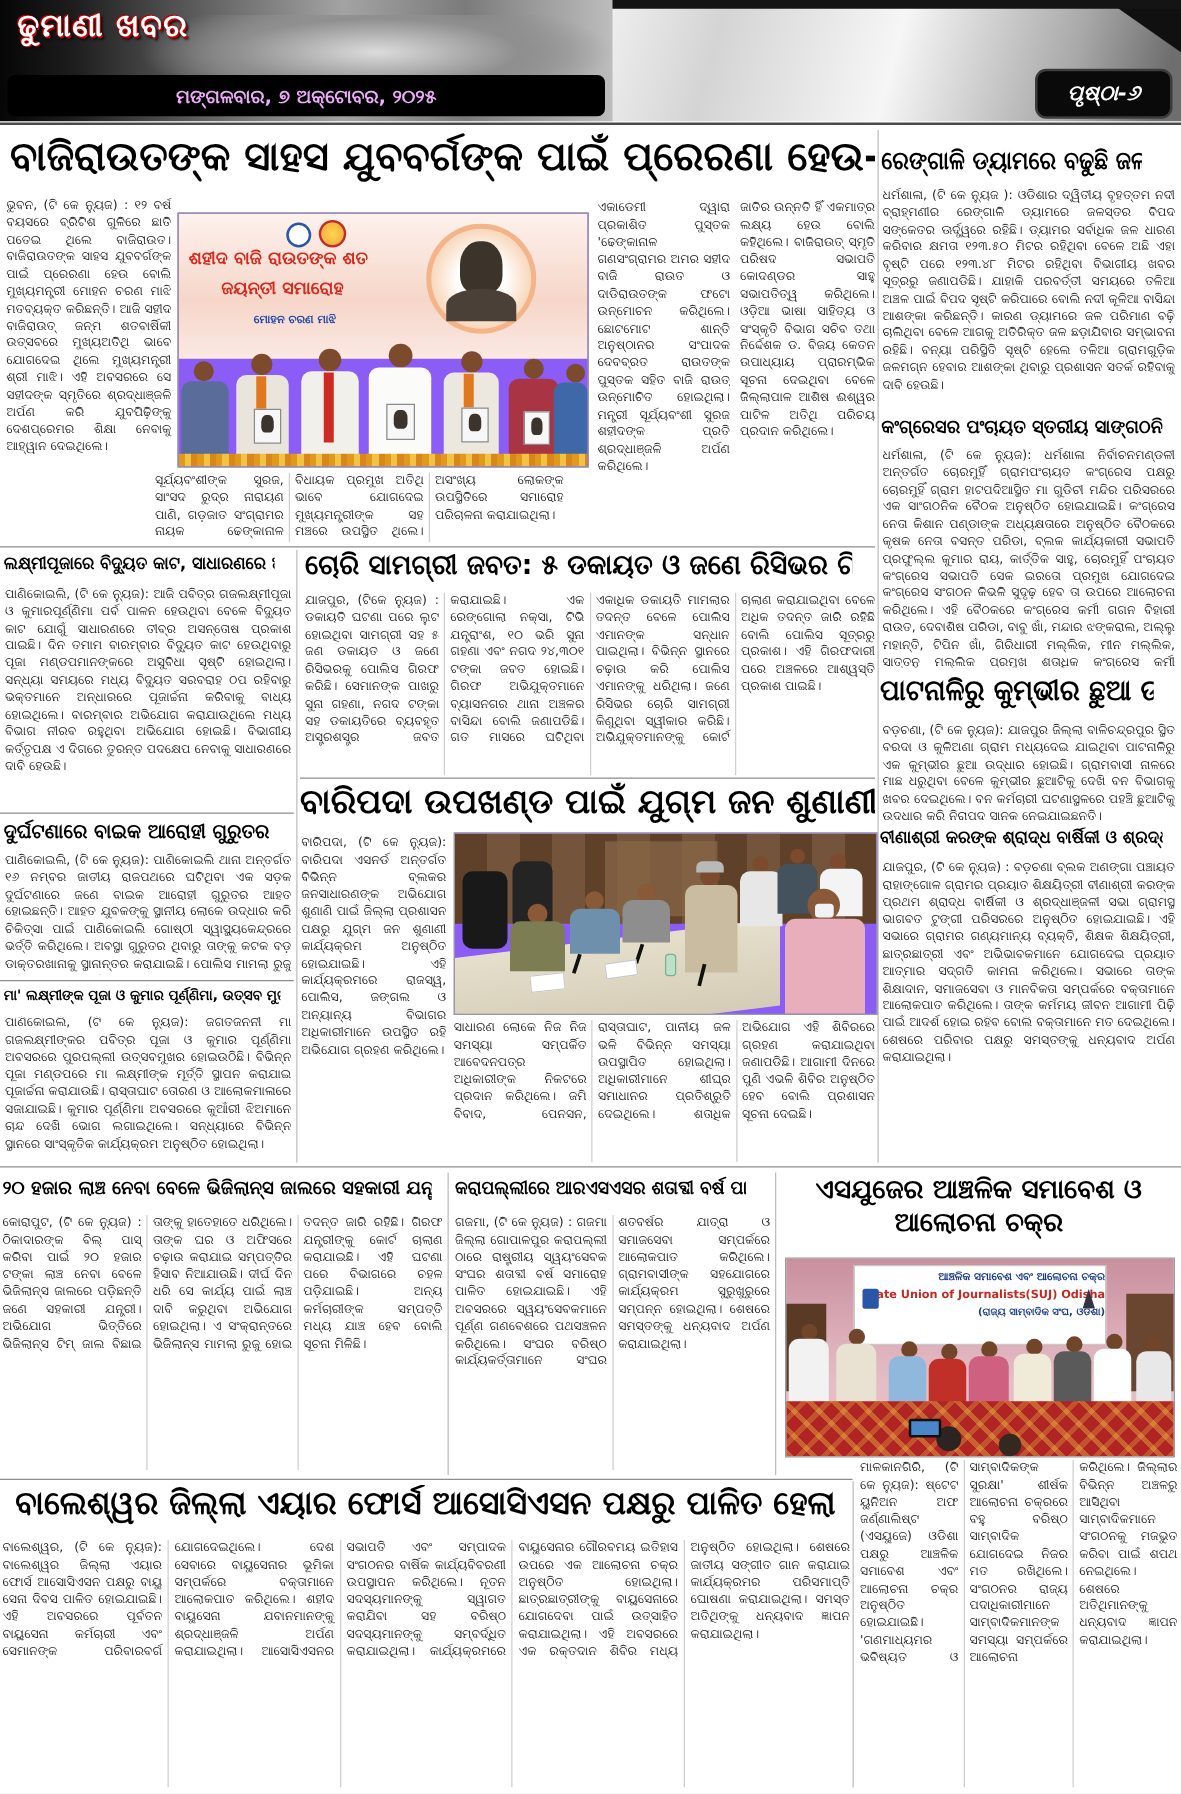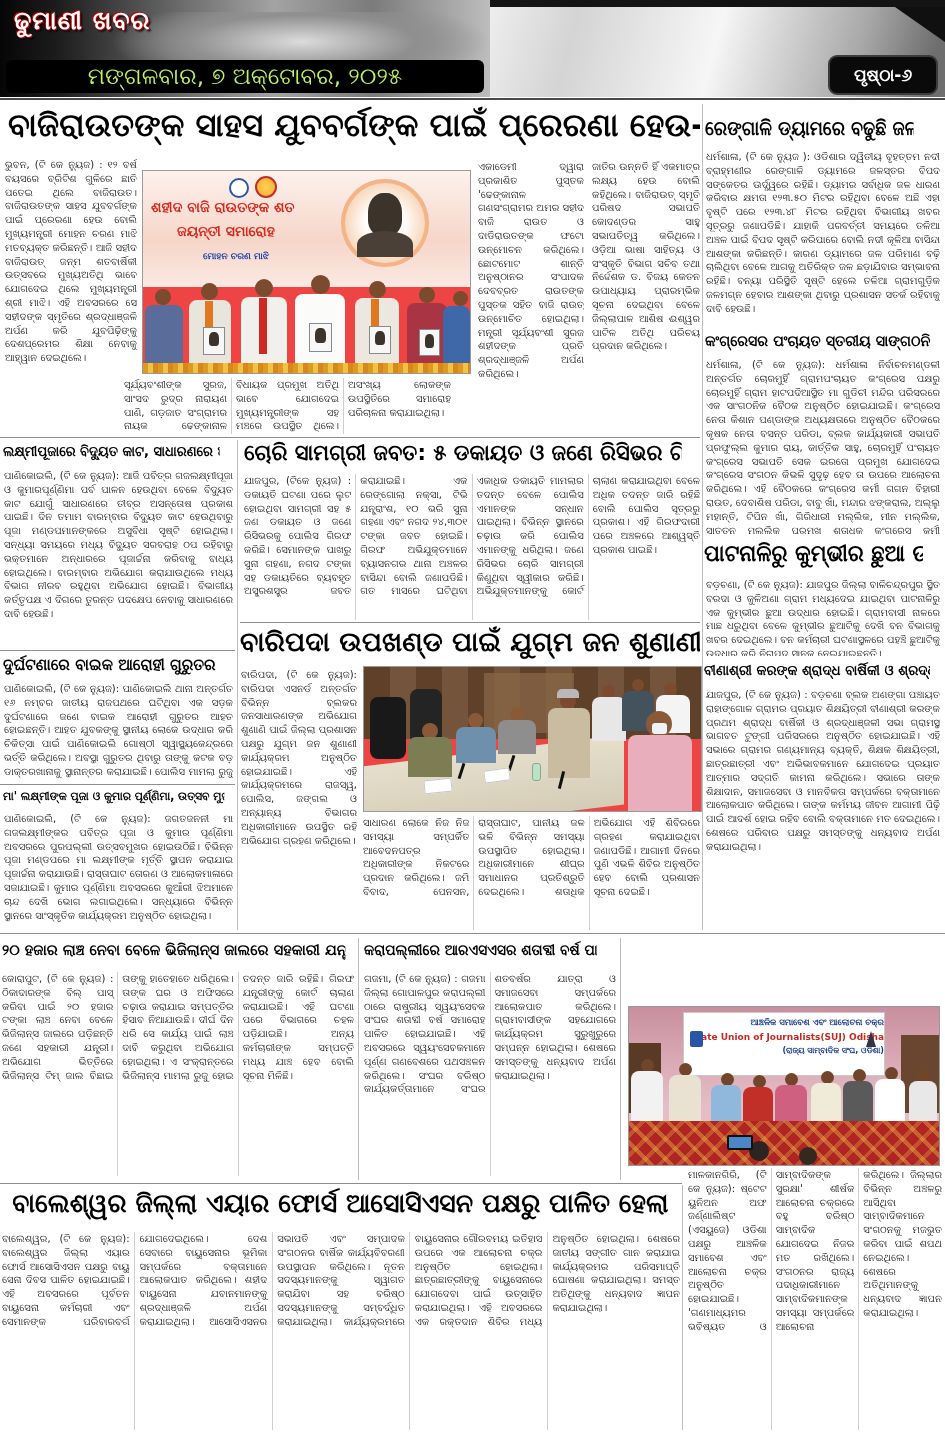--- a/index.html
+++ b/index.html
@@ -9,21 +9,21 @@
   .btxt{font-size:10px;line-height:1.38;text-align:justify;color:#1d1d1d;overflow:hidden;
         word-break:break-word;}
   .hl{font-weight:bold;color:#000;overflow:hidden;white-space:nowrap;}
   .hlwrap{font-weight:bold;color:#000;overflow:hidden;}
   .rule-h{background:#8d8d8d;height:1px;}
   .rule-v{background:#bdbdbd;width:1px;}
   .cols2{column-count:2;column-gap:9px;column-rule:1px solid #cfcfcf;}
   .cols3{column-count:3;column-gap:9px;column-rule:1px solid #cfcfcf;}
   .cols4{column-count:4;column-gap:9px;column-rule:1px solid #cfcfcf;}
   .cols5{column-count:5;column-gap:10px;column-rule:1px solid #cfcfcf;}
-  .photo{border:1px solid #9a9a9a;overflow:hidden;background:#ef4444;}
+  .photo{border:1px solid #9a9a9a;overflow:hidden;background:#8b5cf6;}
   .fig-head{position:absolute;border-radius:50%;background:#7c4a2c;}
   .fig-body{position:absolute;border-radius:8px 8px 0 0;}
   .card{position:absolute;background:#f7f7f7;border:1px solid #8a8a8a;}
   .card::after{content:"";position:absolute;left:25%;top:15%;width:50%;height:55%;
                background:#3c332c;border-radius:40% 40% 30% 30%;}
   .outline-title{color:#fff;font-weight:bold;
      text-shadow:-2px -2px 0 #000,2px -2px 0 #000,-2px 2px 0 #000,2px 2px 0 #000,4px 5px 2px #9a9a9a;}
 </style>
 </head>
 <body>
@@ -31,25 +31,25 @@
 <div class="page">
 
   <div class="abs" style="left:0;top:0;width:945px;height:97px;background:linear-gradient(180deg,#f4f4f4,#ffffff 75%);">
     <div class="abs" style="left:430px;top:0;width:515px;height:97px;background:linear-gradient(105deg,#ffffff 0%,#d4d4d4 28%,#f6f6f6 55%,#a8a8a8 82%,#6e6e6e 96%);"></div>
     <div class="abs" style="left:885px;top:0;width:60px;height:42px;background:#101010;clip-path:polygon(0 0,100% 0,100% 100%);"></div>
     <div class="abs" style="left:430px;top:0;width:515px;height:7px;background:#141414;"></div>
     <div class="abs" style="left:0;top:0;width:490px;height:97px;background:linear-gradient(90deg,#060606 0%,#1d1d1d 12%,#6f6f6f 38%,#a3a3a3 56%,#7b7b7b 76%,#bdbdbd 100%);">
       <div class="abs" style="left:70px;top:12px;width:420px;height:85px;background:radial-gradient(ellipse 60% 70% at 55% 35%,#dcdcdc 0%,#8f8f8f 45%,rgba(60,60,60,0) 75%);"></div>
       <div class="abs" style="left:14px;top:6px;font-size:25px;font-weight:bold;color:#ffffff;text-shadow:1px 1px 0 #c00000,-1px -1px 0 #c00000,2px 2px 2px #000;letter-spacing:1px;">ଢୁମାଣୀ ଖବର</div>
       <div class="abs" style="left:6px;top:60px;width:478px;height:33px;background:#000;border-radius:6px;display:flex;align-items:center;justify-content:center;">
-        <span style="color:#bef264;font-size:23px;font-weight:normal;">ମଙ୍ଗଳବାର, ୭ ଅକ୍ଟୋବର, ୨୦୨୫</span>
+        <span style="color:#f0abfc;font-size:15px;font-weight:bold;">ମଙ୍ଗଳବାର, ୭ ଅକ୍ଟୋବର, ୨୦୨୫</span>
       </div>
     </div>
     <div class="abs" style="left:828px;top:55px;width:106px;height:36px;background:#0a0a0a;border:2px solid #3c3c3c;border-radius:9px;display:flex;align-items:center;justify-content:center;">
-      <span style="color:#fff;font-size:17px;font-weight:bold;">ପୃଷ୍ଠା-୬</span>
+      <span style="color:#fff;font-size:17px;font-weight:bold;font-style:italic;">ପୃଷ୍ଠା-୬</span>
     </div>
   </div>
   <div class="abs rule-h" style="left:0;top:98px;width:945px;height:2px;background:#4a4a4a;"></div>
 
   <div class="abs hl" style="left:8px;top:106px;width:692px;height:46px;font-size:32px;text-align:center;line-height:1.2;">ବାଜିରାଉତଙ୍କ ସାହସ ଯୁବବର୍ଗଙ୍କ ପାଇଁ ପ୍ରେରଣା ହେଉ-ମୋହନ ଚରଣ ମାଝି</div>
   <div class="abs btxt" style="left:5px;top:158px;width:132px;height:277px;">ଭୁବନ, (ଟି କେ ନ୍ୟୁଜ) : ୧୨ ବର୍ଷ ବୟସରେ ବ୍ରିଟିଶ ଗୁଳିରେ ଛାତି ପତେଇ ଥିଲେ ବାଜିରାଉତ। ବାଜିରାଉତଙ୍କ ସାହସ ଯୁବବର୍ଗଙ୍କ ପାଇଁ ପ୍ରେରଣା ହେଉ ବୋଲି ମୁଖ୍ୟମନ୍ତ୍ରୀ ମୋହନ ଚରଣ ମାଝି ମତବ୍ୟକ୍ତ କରିଛନ୍ତି। ଆଜି ସହୀଦ ବାଜିରାଉତ୍ ଜନ୍ମ ଶତବାର୍ଷିକୀ ଉତ୍ସବରେ ମୁଖ୍ୟଅତିଥି ଭାବେ ଯୋଗଦେଇ ଥିଲେ ମୁଖ୍ୟମନ୍ତ୍ରୀ ଶ୍ରୀ ମାଝି। ଏହି ଅବସରରେ ସେ ସହୀଦଙ୍କ ସ୍ମୃତିରେ ଶ୍ରଦ୍ଧାଞ୍ଜଳି ଅର୍ପଣ କରି ଯୁବପିଢ଼ିଙ୍କୁ ଦେଶପ୍ରେମର ଶିକ୍ଷା ନେବାକୁ ଆହ୍ୱାନ ଦେଇଥିଲେ।</div>
 
   <div class="abs photo" style="left:142px;top:170px;width:327px;height:202px;">
     <div class="abs" style="left:0;top:0;width:327px;height:116px;background:linear-gradient(180deg,#fdf1ec,#f6d6c9 60%,#fbe9e2);">
       <div class="abs" style="left:86px;top:7px;width:16px;height:16px;border-radius:50%;border:2px solid #2a56a8;background:#fff;"></div>
@@ -164,20 +164,21 @@
   <div class="abs rule-h" style="left:0;top:933px;width:945px;"></div>
   <div class="abs rule-v" style="left:358px;top:938px;height:242px;"></div>
   <div class="abs rule-v" style="left:620px;top:938px;height:242px;"></div>
 
   <div class="abs hl" style="left:2px;top:941px;width:354px;height:26px;font-size:15px;transform:scaleX(.97);transform-origin:0 50%;">୨୦ ହଜାର ଲାଞ୍ଚ ନେବା ବେଳେ ଭିଜିଲାନ୍ସ ଜାଲରେ ସହକାରୀ ଯନ୍ତ୍ରୀ</div>
   <div class="abs btxt cols3" style="left:2px;top:972px;width:352px;height:204px;">କୋରାପୁଟ, (ଟି କେ ନ୍ୟୁଜ) : ଠିକାଦାରଙ୍କ ବିଲ୍ ପାସ୍ କରିବା ପାଇଁ ୨୦ ହଜାର ଟଙ୍କା ଲାଞ୍ଚ ନେବା ବେଳେ ଭିଜିଲାନ୍ସ ଜାଲରେ ପଡ଼ିଛନ୍ତି ଜଣେ ସହକାରୀ ଯନ୍ତ୍ରୀ। ଅଭିଯୋଗ ଭିତ୍ତିରେ ଭିଜିଲାନ୍ସ ଟିମ୍ ଜାଲ ବିଛାଇ ତାଙ୍କୁ ହାତେହାତେ ଧରିଥିଲେ। ତାଙ୍କ ଘର ଓ ଅଫିସରେ ଚଢ଼ାଉ କରାଯାଇ ସମ୍ପତ୍ତିର ହିସାବ ନିଆଯାଉଛି। ଦୀର୍ଘ ଦିନ ଧରି ସେ କାର୍ଯ୍ୟ ପାଇଁ ଲାଞ୍ଚ ଦାବି କରୁଥିବା ଅଭିଯୋଗ ହୋଇଥିଲା। ଏ ସଂକ୍ରାନ୍ତରେ ଭିଜିଲାନ୍ସ ମାମଲା ରୁଜୁ ହୋଇ ତଦନ୍ତ ଜାରି ରହିଛି। ଗିରଫ ଯନ୍ତ୍ରୀଙ୍କୁ କୋର୍ଟ ଚାଲାଣ କରାଯାଇଛି। ଏହି ଘଟଣା ପରେ ବିଭାଗରେ ଚହଳ ପଡ଼ିଯାଇଛି। ଅନ୍ୟ କର୍ମଚାରୀଙ୍କ ସମ୍ପତ୍ତି ମଧ୍ୟ ଯାଞ୍ଚ ହେବ ବୋଲି ସୂଚନା ମିଳିଛି।</div>
 
   <div class="abs hl" style="left:364px;top:941px;width:253px;height:26px;font-size:15px;transform:scaleX(.92);transform-origin:0 50%;">କରାପଲ୍ଲୀରେ ଆରଏସଏସର ଶତାବ୍ଦୀ ବର୍ଷ ପାଳିତ</div>
   <div class="abs btxt cols2" style="left:364px;top:972px;width:252px;height:204px;">ଗଜମା, (ଟି କେ ନ୍ୟୁଜ) : ଗଜମା ଜିଲ୍ଲା ଗୋପାଳପୁର କରାପଲ୍ଲୀ ଠାରେ ରାଷ୍ଟ୍ରୀୟ ସ୍ୱୟଂସେବକ ସଂଘର ଶତାବ୍ଦୀ ବର୍ଷ ସମାରୋହ ପାଳିତ ହୋଇଯାଇଛି। ଏହି ଅବସରରେ ସ୍ୱୟଂସେବକମାନେ ପୂର୍ଣ୍ଣ ଗଣବେଶରେ ପଥସଞ୍ଚଳନ କରିଥିଲେ। ସଂଘର ବରିଷ୍ଠ କାର୍ଯ୍ୟକର୍ତ୍ତାମାନେ ସଂଘର ଶତବର୍ଷର ଯାତ୍ରା ଓ ସମାଜସେବା ସମ୍ପର୍କରେ ଆଲୋକପାତ କରିଥିଲେ। ଗ୍ରାମବାସୀଙ୍କ ସହଯୋଗରେ କାର୍ଯ୍ୟକ୍ରମ ସୁରୁଖୁରୁରେ ସମ୍ପନ୍ନ ହୋଇଥିଲା। ଶେଷରେ ସମସ୍ତଙ୍କୁ ଧନ୍ୟବାଦ ଅର୍ପଣ କରାଯାଇଥିଲା।</div>
 
+  <div class="abs hlwrap" style="left:624px;top:938px;width:318px;height:64px;font-size:21px;text-align:center;line-height:1.3;">ଏସଯୁଜେର ଆଞ୍ଚଳିକ ସମାବେଶ ଓ ଆଲୋଚନା ଚକ୍ର</div>
 
   <div class="abs photo" style="left:628px;top:1006px;width:310px;height:158px;background:linear-gradient(180deg,#c98f9e,#dcaeb9 40%,#e4bdc5 62%);">
     <div class="abs" style="left:0;top:36px;width:32px;height:70px;background:#5a3a24;"></div>
     <div class="abs" style="left:272px;top:28px;width:38px;height:78px;background:#6a4630;"></div>
     <div class="abs" style="left:54px;top:5px;width:200px;height:62px;background:#fff;border:1px solid #c8c8c8;text-align:right;">
       <div style="margin-top:4px;font-size:8.5px;font-weight:bold;color:#1a3a8c;white-space:nowrap;overflow:hidden;">ଆଞ୍ଚଳିକ ସମାବେଶ ଏବଂ ଆଲୋଚନା ଚକ୍ର</div>
       <div style="margin-top:4px;font-size:9px;font-weight:bold;color:#c22a22;white-space:nowrap;overflow:hidden;">State Union of Journalists(SUJ) Odisha</div>
       <div style="margin-top:4px;font-size:8px;font-weight:bold;color:#1a3a8c;white-space:nowrap;overflow:hidden;">(ରାଜ୍ୟ ସାମ୍ବାଦିକ ସଂଘ, ଓଡିଶା)</div>
       <div class="abs" style="left:6px;top:18px;width:13px;height:16px;background:#2a56a8;border-radius:2px;"></div>
       <div class="abs" style="left:182px;top:18px;width:10px;height:16px;background:#334;clip-path:polygon(50% 0,100% 100%,0 100%);"></div>

